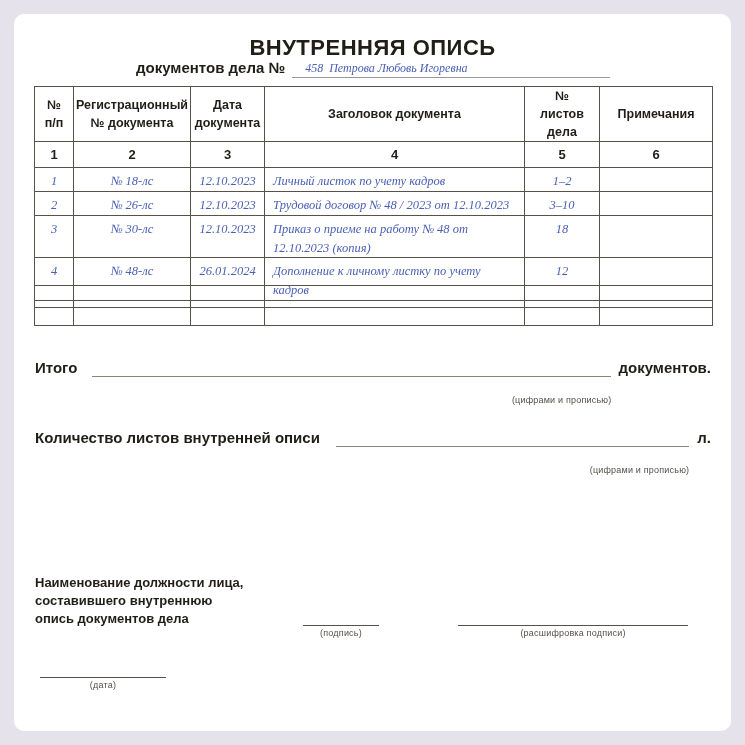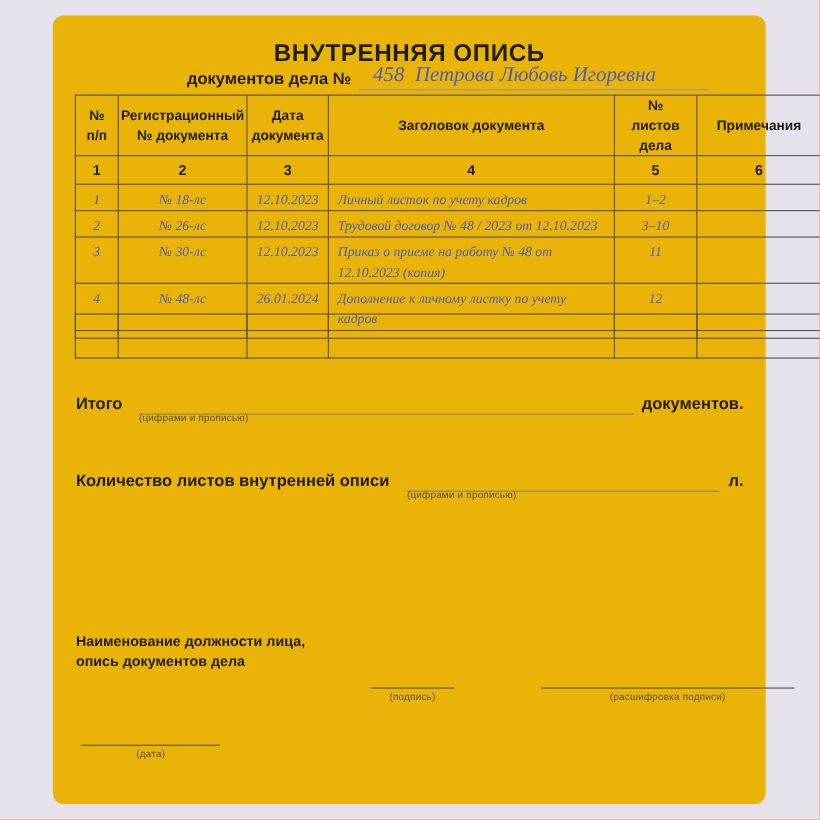--- a/index.html
+++ b/index.html
@@ -7,24 +7,23 @@
   body {
     background: #e6e2ec;
     font-family: "Liberation Sans", sans-serif;
     color: #211e18;
     position: relative;
     overflow: hidden;
   }
   .sheet {
     position: absolute;
     left: 14px; top: 14px;
-    width: 648px; height: 717px;
-    background: #eab308;
+    width: 717px; height: 717px;
+    background: #ffffff;
     border-radius: 10px;
-    margin-left: 34px;
   }
   .title {
     position: absolute;
     top: 21px; left: 0; right: 0;
     text-align: center;
     font-size: 22px;
     font-weight: bold;
     letter-spacing: 0.5px;
   }
   .subtitle {
@@ -42,21 +41,21 @@
     width: 318px;
     margin-left: 7px;
     border-bottom: 1.5px solid #9b95a2;
     padding: 0 0 1px 13px;
   }
   .hand {
     font-family: "Liberation Serif", serif;
     font-style: italic;
     color: #4a5fb5;
   }
-  .subtitle-line .hand { font-size: 19px; text-align: center; }
+  .subtitle-line .hand { font-size: 12px; text-align: center; }
 
   table.doc-table {
     position: absolute;
     left: 20px;
     border-collapse: collapse;
     table-layout: fixed;
     width: 678px;
   }
   table.main-table { top: 72px; }
   table.spare-table { top: 271px; }
@@ -122,22 +121,22 @@
   .row-total .fill-line { margin: 0 7px 0 15px; }
   .row-sheets { top: 415px; }
   .row-sheets .fill-line { margin: 0 8px 0 16px; }
   .caption {
     font-size: 9px;
     color: #55504a;
     letter-spacing: 0.2px;
   }
   .fill-line .caption {
     position: absolute;
-    top: 16px; left: 0; right: 0;
-    text-align: left;
+    top: 36px; left: 0; right: 0;
+    text-align: right;
   }
   .position-block {
     position: absolute;
     left: 21px; top: 560px;
     font-size: 13px;
     font-weight: bold;
     line-height: 18px;
     width: 260px;
   }
   .sig-field {
@@ -212,21 +211,21 @@
         <td>12.10.2023</td>
         <td class="heading-cell">Трудовой договор № 48 / 2023 от 12.10.2023</td>
         <td>3–10</td>
         <td></td>
       </tr>
       <tr class="data-row row-h38">
         <td>3</td>
         <td>№ 30-лс</td>
         <td>12.10.2023</td>
         <td class="heading-cell">Приказ о приеме на работу № 48 от 12.10.2023 (копия)</td>
-        <td>11</td>
+        <td>18</td>
         <td></td>
       </tr>
       <tr class="data-row row-h23">
         <td>4</td>
         <td>№ 48-лс</td>
         <td>26.01.2024</td>
         <td class="heading-cell">Дополнение к личному листку по учету кадров</td>
         <td>12</td>
         <td></td>
       </tr>
@@ -273,20 +272,21 @@
   <div class="fill-row row-sheets">
     <span class="flabel">Количество листов внутренней описи</span>
     <span class="fill-line">
       <span class="caption">(цифрами и прописью)</span>
     </span>
     <span class="fsuffix">л.</span>
   </div>
 
   <div class="position-block">
     <div>Наименование должности лица,</div>
+    <div>составившего внутреннюю</div>
     <div>опись документов дела</div>
   </div>
 
   <div class="sig-field sig-short">
     <span class="caption">(подпись)</span>
   </div>
 
   <div class="sig-field sig-long">
     <span class="caption">(расшифровка подписи)</span>
   </div>

